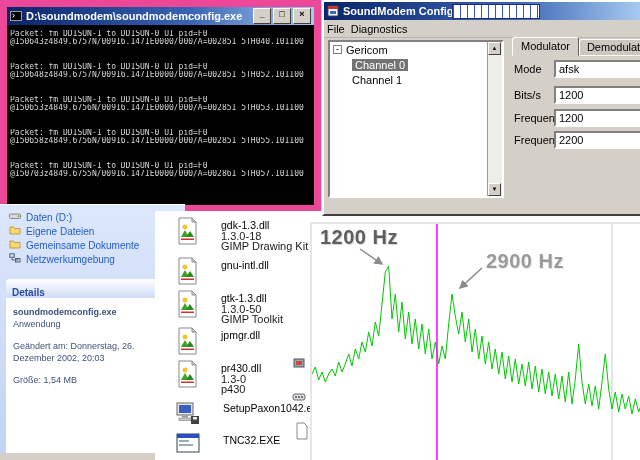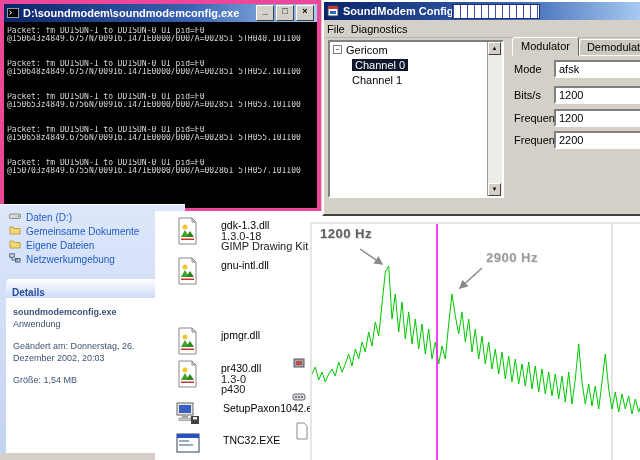--- a/index.html
+++ b/index.html
@@ -10,21 +10,21 @@
   .win-title{height:18px;background:linear-gradient(90deg,#0a246a,#3a64b4 60%,#a6caf0);
              color:#fff;font-weight:bold;font-size:11px;display:flex;align-items:center;
              padding:0 3px;gap:4px;white-space:nowrap;}
   .w-icon{width:12px;height:12px;flex:0 0 auto;display:inline-block;}
   .w-title{overflow:hidden;text-overflow:ellipsis;flex:1;}
   .w-btns{display:flex;gap:2px;flex:0 0 auto;}
   .tbtn{width:16px;height:14px;background:#d4d0c8;border:1px solid;border-color:#fff #404040 #404040 #fff;
         font-size:9px;line-height:11px;text-align:center;color:#000;font-weight:bold;}
 
   
-  #console{position:absolute;left:0;top:0;width:321px;height:212px;background:#000;border:4px solid #ec4899;box-sizing:border-box;}
+  #console{position:absolute;left:0;top:0;width:321px;height:212px;background:#000;border:7px solid #ec4899;box-sizing:border-box;}
   #console-body{position:absolute;left:0;top:18px;right:0;bottom:0;background:#000;
                 padding:5px 2px 0 3px;font-family:"DejaVu Sans Mono",monospace;font-size:8px;color:#d6d6d6;}
   .cline{height:8px;line-height:8px;white-space:nowrap;overflow:hidden;}
   .cblank{height:17px;}
 
   
   #sidebar{position:absolute;left:0;top:204px;width:185px;height:249px;
            background:linear-gradient(180deg,#dde7fb,#c2d3f3);border-top:1px solid #fff;box-sizing:border-box;}
   .place{display:flex;align-items:center;gap:5px;height:14px;padding-left:9px;font-size:10px;color:#215dc6;cursor:pointer;}
   #places{padding-top:5px;}
@@ -44,39 +44,39 @@
   .file{position:absolute;left:20px;display:flex;gap:22px;cursor:pointer;}
   .ficol{display:flex;flex-direction:column;padding-top:2px;}
   .fname{font-size:10.5px;color:#000;}
   .fsub{font-size:11px;color:#1a1a1a;line-height:10px;}
   .mini{position:absolute;}
 
   
   #spectrum{position:absolute;left:310px;top:222px;width:332px;height:240px;background:#fff;
             border:2px outset #e6e6e6;box-sizing:border-box;}
   #spectrum svg{position:absolute;left:0;top:0;}
-  .ann{position:absolute;font-weight:bold;font-size:13px;letter-spacing:0.5px;white-space:nowrap;}
+  .ann{position:absolute;font-weight:bold;font-size:20px;letter-spacing:0.5px;white-space:nowrap;}
   #ann-1200{left:8px;top:2px;color:#5e5e5e;text-shadow:1px 1px 0 #d8d8d8;}
   #ann-2200{left:174px;top:26px;color:#9a9a9a;text-shadow:1px 1px 0 #e8e8e8;}
 
   
   #config{position:absolute;left:322px;top:0;width:320px;height:216px;background:#d4d0c8;
           border:2px solid;border-color:#fff #404040 #404040 #fff;box-sizing:border-box;}
   #config-meter{position:absolute;left:128px;top:2px;width:86px;height:13px;background:#fff;
                 border:1px solid #1a2f7c;
                 background-image:repeating-linear-gradient(90deg,#3a57b0 0,#3a57b0 1px,transparent 1px,transparent 7px);}
   #config-menu{height:17px;display:flex;align-items:center;font-size:11px;color:#000;border-bottom:1px solid #b8b4ac;}
   .menu-item{padding:1px 3px;cursor:pointer;}
   #tree-pane{position:absolute;left:4px;top:38px;width:176px;height:158px;background:#fff;
              border:2px solid;border-color:#808080 #fff #fff #808080;box-sizing:border-box;font-size:11px;}
   .tree-row{display:flex;align-items:center;height:15px;padding-left:3px;gap:4px;white-space:nowrap;}
   .tree-indent{margin-left:19px;}
   .expand-box{width:9px;height:9px;border:1px solid #808080;background:#fff;font-size:9px;line-height:7px;
               text-align:center;color:#000;box-sizing:border-box;}
-  .tree-sel{background:#0f172a;color:#fff;padding:0 3px;}
+  .tree-sel{background:#737373;color:#fff;padding:0 3px;}
   #tree-scroll{position:absolute;right:0;top:0;bottom:0;width:14px;background:#efede7;border-left:1px solid #9a9a9a;}
   .s-arrow{position:absolute;left:0;width:13px;height:13px;background:#d4d0c8;border:1px solid;
            border-color:#fff #404040 #404040 #fff;font-size:6px;line-height:11px;text-align:center;color:#000;box-sizing:border-box;}
   #tabs{position:absolute;left:188px;top:35px;display:flex;align-items:flex-end;}
   .tab{font-size:11px;background:#d4d0c8;border:1px solid;border-radius:3px 3px 0 0;cursor:pointer;}
   .tab.active{padding:2px 8px 3px;border-color:#fff #606060 #d4d0c8 #fff;position:relative;z-index:2;}
   .tab.inactive{padding:1px 7px 2px;border-color:#fff #606060 #808080 #fff;background:#ccc8c0;}
   #tab-sep{position:absolute;left:188px;right:0;top:53px;border-top:1px solid #fff;}
   .f-label{position:absolute;left:190px;font-size:11px;color:#000;}
   .f-input{position:absolute;left:230px;width:104px;height:18px;background:#fff;border:2px solid;
@@ -131,29 +131,29 @@
             </svg>
         </span>
         <span>Daten (D:)</span>
       </div>
       <div class="place">
         <span class="p-icon">
           <svg width="12" height="10">
               <path d="M1 3 L1 9 L11 9 L11 3.5 L5.5 3.5 L4.5 2 L1 2 Z" fill="#f7d770" stroke="#b09032" stroke-width="0.8"></path>
             </svg>
         </span>
-        <span>Gemeinsame Dokumente</span>
+        <span>Eigene Dateien</span>
       </div>
       <div class="place">
         <span class="p-icon">
           <svg width="12" height="10">
               <path d="M1 3 L1 9 L11 9 L11 3.5 L5.5 3.5 L4.5 2 L1 2 Z" fill="#f7d770" stroke="#b09032" stroke-width="0.8"></path>
             </svg>
         </span>
-        <span>Eigene Dateien</span>
+        <span>Gemeinsame Dokumente</span>
       </div>
       <div class="place">
         <span class="p-icon">
           <svg width="12" height="10">
               <rect x="0.8" y="0.8" width="4.5" height="3.5" fill="#cdd8ee" stroke="#567"></rect>
               <rect x="6.5" y="5.5" width="4.5" height="3.5" fill="#cdd8ee" stroke="#567"></rect>
               <path d="M3 4.5 V7 H8.8 V5.5" stroke="#567" fill="none"></path>
             </svg>
         </span>
         <span>Netzwerkumgebung</span>
@@ -206,20 +206,37 @@
             <path d="M6 20 L10 13 L14 20 Z" fill="#3aa32a"></path>
             <path d="M11 20 L15 14 L19 20 Z" fill="#2a8a1f"></path>
             <rect x="6" y="21.5" width="13" height="1.5" fill="#c33"></rect>
           </svg>
       </span>
       <span class="ficol">
         <span class="fname">gnu-intl.dll</span>
       </span>
     </div>
 
+    <div class="file" style="top:78px">
+      <span>
+        <svg width="24" height="28">
+            <path d="M4 1 H17 L21 5 V27 H4 Z" fill="#fff" stroke="#888"></path>
+            <path d="M17 1 L17 5 L21 5 Z" fill="#ddd" stroke="#888"></path>
+            <circle cx="10" cy="10" r="2.5" fill="#f5c431"></circle>
+            <path d="M6 20 L10 13 L14 20 Z" fill="#3aa32a"></path>
+            <path d="M11 20 L15 14 L19 20 Z" fill="#2a8a1f"></path>
+            <rect x="6" y="21.5" width="13" height="1.5" fill="#c33"></rect>
+          </svg>
+      </span>
+      <span class="ficol">
+        <span class="fname">gtk-1.3.dll</span>
+        <span class="fsub">1.3.0-50</span>
+        <span class="fsub">GIMP Toolkit</span>
+      </span>
+    </div>
 
     <div class="file" style="top:115px">
       <span>
         <svg width="24" height="28">
             <path d="M4 1 H17 L21 5 V27 H4 Z" fill="#fff" stroke="#888"></path>
             <path d="M17 1 L17 5 L21 5 Z" fill="#ddd" stroke="#888"></path>
             <circle cx="10" cy="10" r="2.5" fill="#f5c431"></circle>
             <path d="M6 20 L10 13 L14 20 Z" fill="#3aa32a"></path>
             <path d="M11 20 L15 14 L19 20 Z" fill="#2a8a1f"></path>
             <rect x="6" y="21.5" width="13" height="1.5" fill="#c33"></rect>

